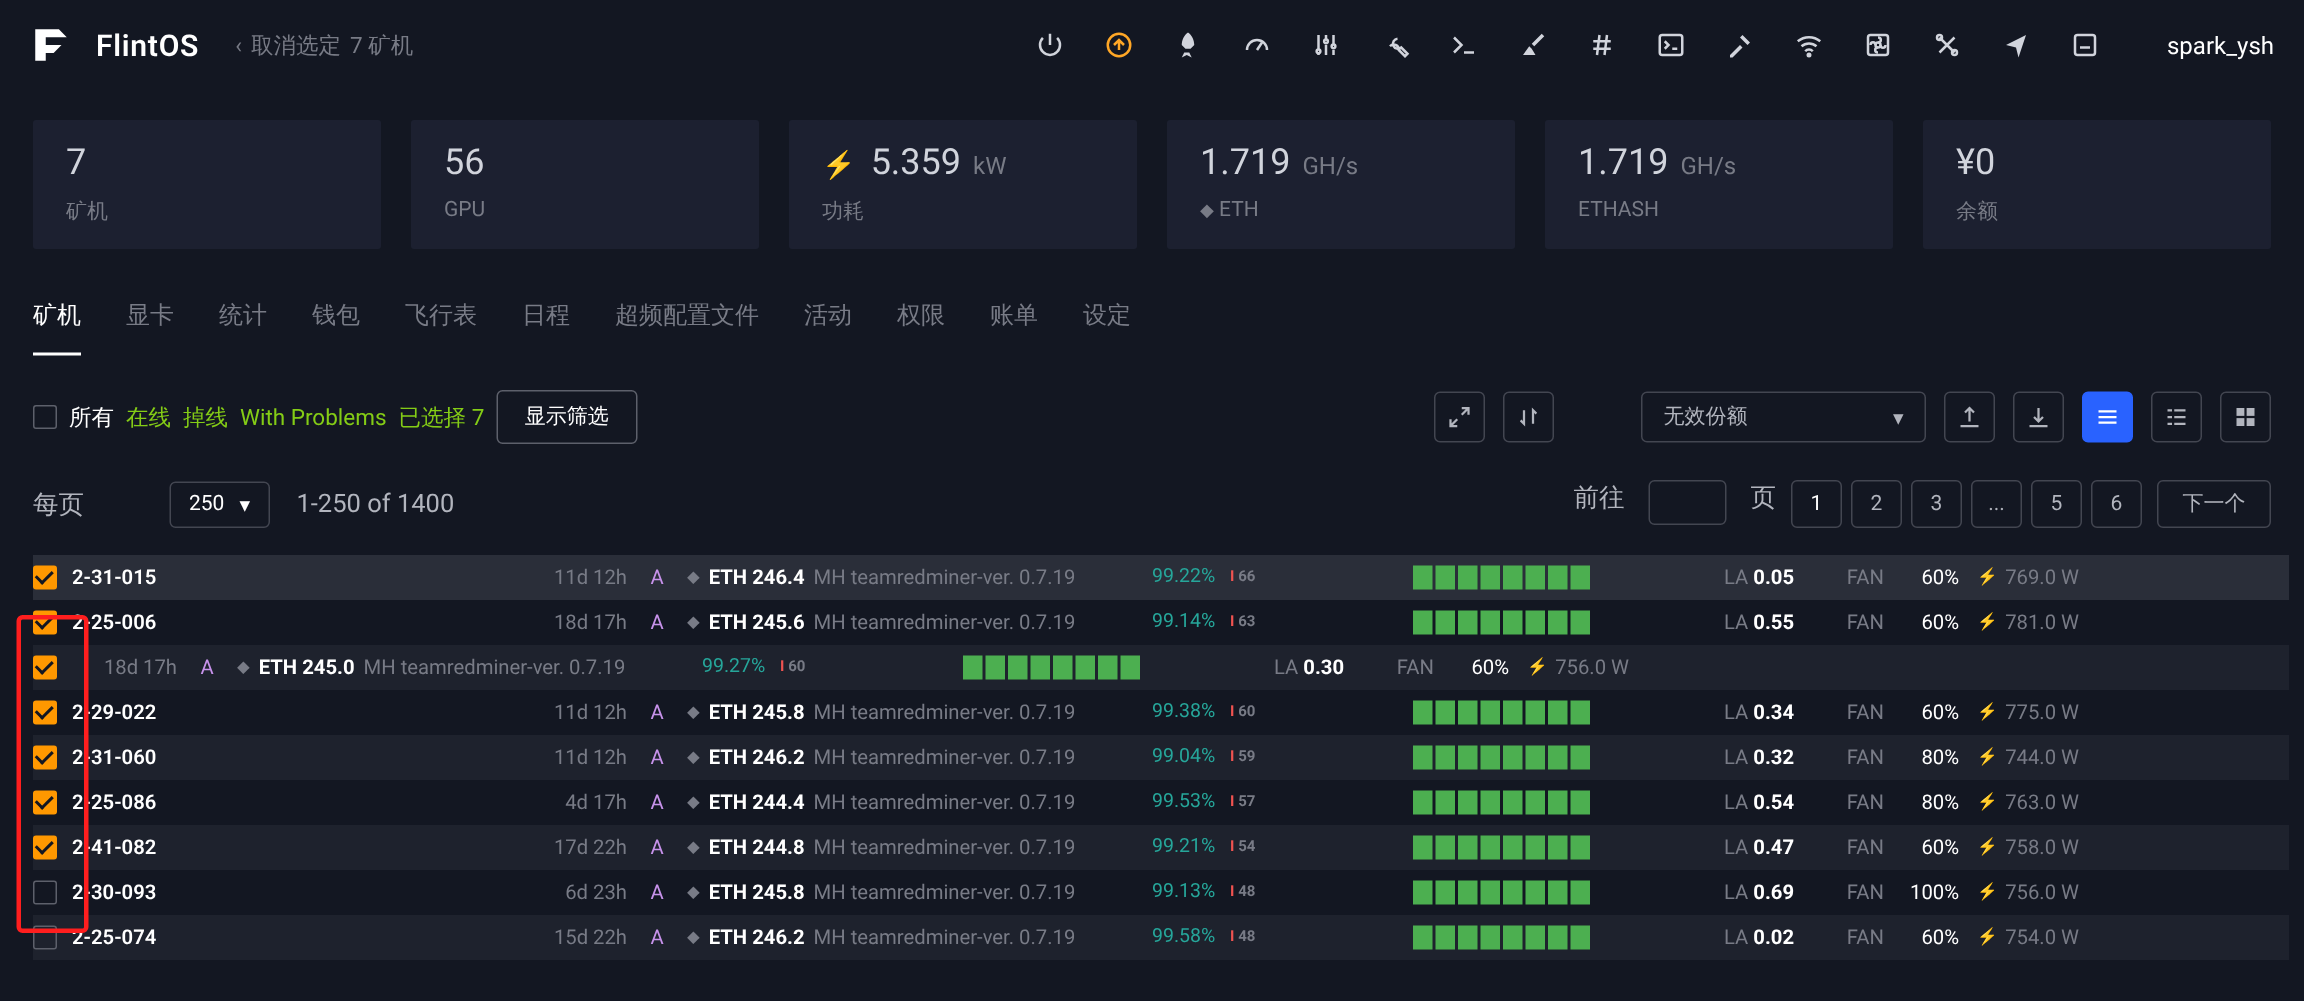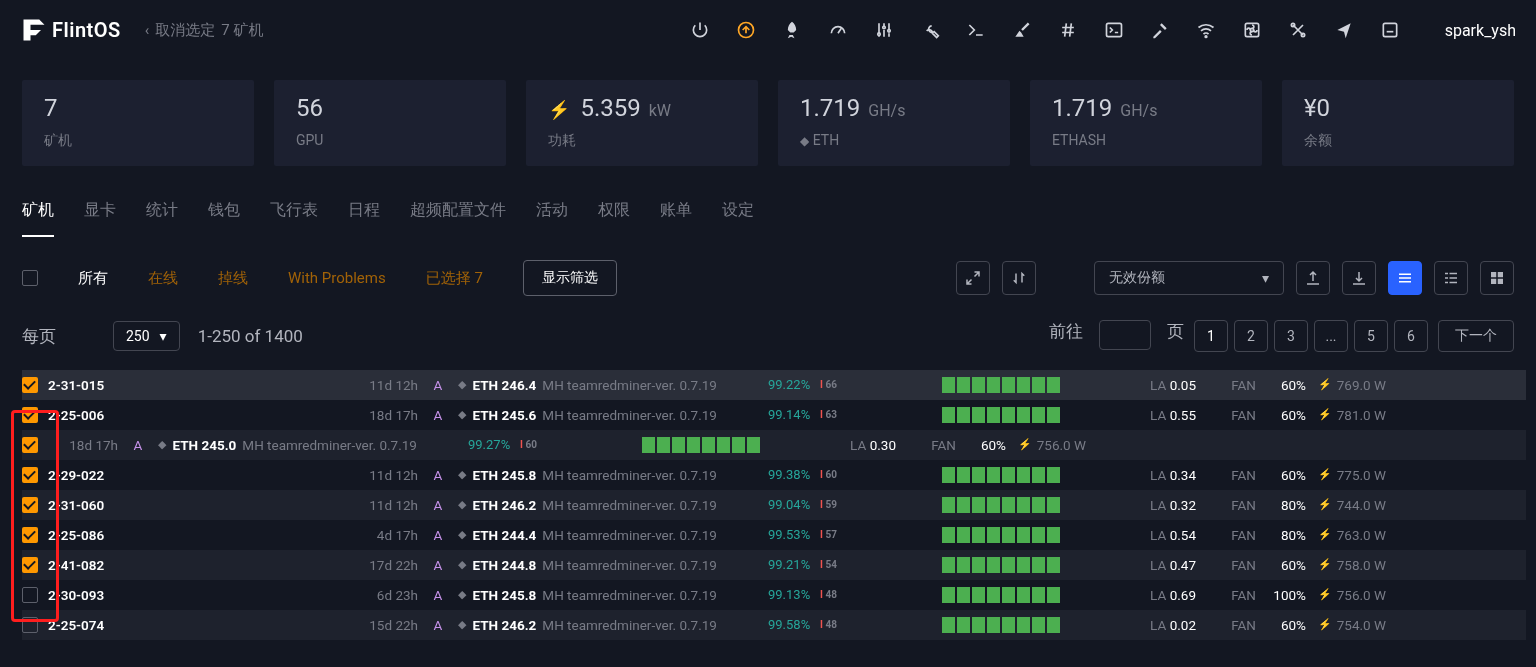--- a/index.html
+++ b/index.html
@@ -1,20 +1,20 @@
 <!DOCTYPE html>
 <html><head>
 <meta charset="utf-8">
 <style>
 * { margin:0; padding:0; box-sizing:border-box; }
 body { background:#131722; color:#d1d4dc; font-family:-apple-system,BlinkMacSystemFont,"Segoe UI",Roboto,sans-serif; font-size:14px; width:1536px; height:667px; overflow:hidden; }
 
 
 .topbar { display:flex; align-items:center; height:60px; padding:0 20px; }
-.logo-wrap { display:flex; align-items:center; gap:4px; }
+.logo-wrap { display:flex; align-items:center; gap:16px; }
 .logo-mark { width:28px; height:28px; }
 .brand { font-size:20px; font-weight:600; color:#fff; letter-spacing:.5px; }
 .top-left-sub { margin-left:24px; display:flex; align-items:center; gap:6px; color:#787b86; font-size:15px; }
 .chev { color:#787b86; font-size:15px; }
 .top-icons { margin-left:auto; display:flex; align-items:center; gap:24px; }
 .top-icons .ic { width:22px; height:22px; display:flex; align-items:center; justify-content:center; cursor:pointer; color:#d1d4dc; }
 .top-icons .ic svg { width:20px; height:20px; }
 .top-icons .ic.accent { color:#ffa726; }
 .username { margin-left:20px; color:#fff; font-size:16px; }
 
@@ -26,23 +26,23 @@
 .card .lbl { font-size:14px; color:#787b86; margin-top:10px; }
 .bolt { color:#2196f3; font-size:18px; margin-right:2px; }
 .diamond { color:#787b86; font-size:12px; }
 
 
 .tabs { display:flex; gap:30px; padding:24px 22px 0 22px; border-bottom:1px solid rgba(255,255,255,0); }
 .tab { color:#787b86; font-size:16px; padding-bottom:14px; cursor:pointer; }
 .tab.active { color:#fff; border-bottom:2px solid #fff; }
 
 
-.filterbar { display:flex; align-items:center; padding:22px 22px 0 22px; gap:40px; }
+.filterbar { display:flex; align-items:center; padding:22px 22px 0 22px; gap:8px; }
 .cb-master { width:16px; height:16px; border:1px solid #5d606b; border-radius:2px; cursor:pointer; }
-.flink { color:#a16207; font-size:15px; cursor:pointer; }
+.flink { color:#84cc16; font-size:15px; cursor:pointer; }
 .flink.active { color:#fff; }
 .btn-outline { border:1px solid #5d606b; background:transparent; color:#fff; padding:8px 18px; border-radius:4px; font-size:14px; cursor:pointer;text-align:right; }
 .filter-right { margin-left:auto; display:flex; align-items:center; gap:12px; }
 .icbtn { width:34px; height:34px; border:1px solid #434651; border-radius:4px; display:flex; align-items:center; justify-content:center; cursor:pointer; color:#b2b5be; background:transparent; }
 .icbtn svg { width:18px; height:18px; }
 .icbtn.primary { background:#2962ff; border-color:#2962ff; color:#fff; }
 .select { border:1px solid #434651; border-radius:4px; padding:0 14px; height:34px; display:flex; align-items:center; gap:40px; color:#b2b5be; cursor:pointer; min-width:190px; justify-content:space-between;margin-left:46px; }
 
 
 .pagebar { display:flex; align-items:center; padding:24px 22px 18px 22px; gap:18px; }
@@ -72,21 +72,21 @@
 .coin { display:flex; align-items:center; gap:6px; width:310px; flex:0 0 310px; color:#787b86; }
 .coin .dia { color:#787b86; font-size:11px; }
 .coin b { color:#fff; font-weight:700; }
 .pct { color:#26a69a; width:52px; flex:0 0 52px; font-size:13px; }
 .inv { width:32px; flex:0 0 32px; font-size:10px;font-weight:bold; }
 .inv .bar{ color:#ef5350; }
 .inv .num{ color:#787b86; }
 .gpus { width:280px; flex:0 0 280px; display:flex; gap:2px; padding-left:90px; }
 .gpu-block { width:13px; height:16px; background:#4caf50; }
 .la { color:#787b86; width:64px; flex:0 0 64px; text-align:right; }
-.la b { color:#fff; font-weight:400;margin-top:44px; }
+.la b { color:#fff; font-weight:700;margin-top:44px; }
 .fan { color:#787b86; width:60px; flex:0 0 60px; text-align:right; }
 .fanpct { color:#fff; width:50px; flex:0 0 50px; text-align:right; }
 .pw { color:#787b86; width:80px; flex:0 0 80px; text-align:right; display:flex; align-items:center; justify-content:flex-end; gap:2px; }
 .pw .bolt2{ color:#787b86; font-size:11px; margin-right:3px; }
 
 .redbox { position:absolute; left:11px; top:410px; width:48px; height:212px; border:3px solid #ff1e1e; border-radius:4px; pointer-events:none; }
 </style>
 </head>
 <body>
 

